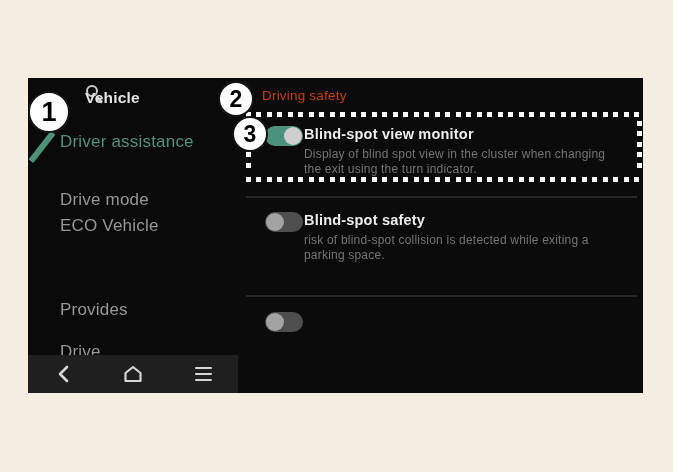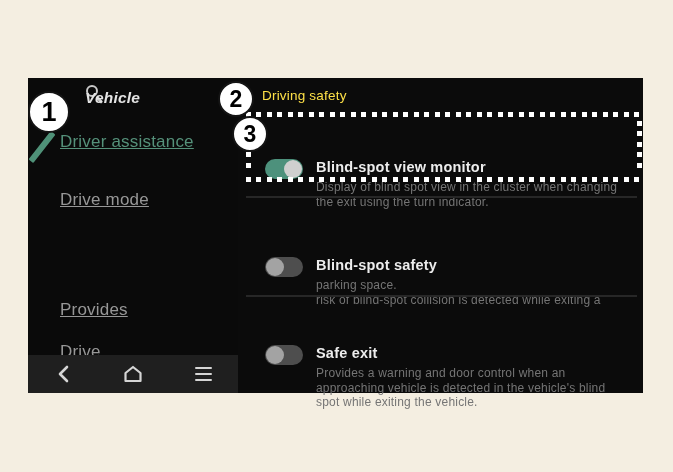--- a/index.html
+++ b/index.html
@@ -10,40 +10,40 @@
     position:relative;
     overflow:hidden;
   }
   
   .screen {
     position:absolute; left:28px; top:78px; width:615px; height:315px;
     background:#0a0a0a;
   }
   
   .sidebar { position:absolute; left:0; top:0; width:210px; height:315px; background:#0a0a0a; }
-  .veh-header { position:absolute; left:57px; top:11px; font-size:15.5px; font-weight:bold; color:#e4e4e4; letter-spacing:.2px;font-style:italic; }
+  .veh-header { position:absolute; left:57px; top:11px; font-size:15.5px; font-weight:bold; color:#e4e4e4; letter-spacing:.2px; }
   .search-ic { position:absolute; left:58px; top:7px; width:20px; height:22px; }
   .search-ic .lens { position:absolute; left:0; top:0; width:12px; height:12px; border:2px solid #c9c9c9; border-radius:50%; }
   .search-ic .handle { position:absolute; left:12px; top:11px; width:2.5px; height:8px; background:#c9c9c9; transform:rotate(-40deg); border-radius:2px; }
-  .side-item { position:absolute; left:32px; font-size:17px; color:#979797; letter-spacing:.2px; white-space:nowrap; cursor:default;text-decoration:underline; }
+  .side-item { position:absolute; left:32px; font-size:17px; color:#979797; letter-spacing:.2px; white-space:nowrap; cursor:default; }
   .side-item.active { color:#55917a; }
   .check-stroke { position:absolute; left:-4px; top:66px; width:36px; height:6px; background:#4f9178; transform:rotate(-52deg); border-radius:1px; }
   .side-scrollthumb { position:absolute; left:213px; top:117px; width:3px; height:42px; background:#2e2e2e; border-radius:2px; }
   
   .navbar {
     position:absolute; left:0; top:277px; width:210px; height:38px; background:#1f1f1f;
     display:flex; align-items:center; justify-content:space-around; z-index:3;
   }
   .nav-ic { width:40px; height:26px; display:flex; align-items:center; justify-content:center; }
   .hamburger { display:flex; flex-direction:column; gap:3.5px; }
   .hamburger span { display:block; width:17px; height:2.6px; background:#d5d5d5; border-radius:1px; }
   
   .main { position:absolute; left:210px; top:0; right:0; bottom:0; background:#0b0b0b; }
-  .section-title { position:absolute; left:24px; top:10px; font-size:13.5px; color:#fde047; letter-spacing:.2px; }
-  .row { position:absolute; left:27px; display:flex; align-items:flex-start; gap:13px;margin-top:33px; }
+  .section-title { position:absolute; left:24px; top:10px; font-size:13.5px; color:#c2410c; letter-spacing:.2px; }
+  .row { position:absolute; left:27px; display:flex; align-items:flex-start; gap:1px; }
   .row-title { font-size:14.5px; font-weight:bold; color:#ededed; line-height:19px; letter-spacing:.2px; }
   .row-desc { margin-top:3px; width:332px; font-size:12px; color:#757575; line-height:14.5px; letter-spacing:.2px; }
   .divider { position:absolute; left:8px; width:391px; height:2px; background:#272727; }
   
   .toggle { position:relative; width:38px; height:20px; border-radius:10px; margin-top:1px; flex:0 0 auto; cursor:pointer; }
   .toggle.on  { background:#4d917c; }
   .toggle.off { background:#4e4e4e; }
   .toggle .knob { position:absolute; top:1px; width:18px; height:18px; border-radius:50%; }
   .toggle.on  .knob { right:1px; background:#cfcfcf; }
   .toggle.off .knob { left:1px;  background:#a3a3a3; }
@@ -75,20 +75,21 @@
     <span class="search-ic">
       <span class="lens"></span>
         <span class="handle"></span>
     </span>
     <div class="veh-header">Vehicle</div>
 
     <div class="check-stroke"></div>
 
     <div class="side-item active" style="top:54px">Driver assistance</div>
     <div class="side-item" style="top:112px">Drive mode</div>
+    <div class="side-item" style="top:138px">ECO Vehicle</div>
     <div class="side-item" style="top:222px">Provides</div>
     <div class="side-item" style="top:264px">Drive</div>
 
     <div class="navbar">
       <span class="nav-ic">
         <svg width="12" height="18" viewBox="0 0 12 18">
             <polyline points="10,2 3,9 10,16" fill="none" stroke="#d5d5d5" stroke-width="2.6" stroke-linecap="round" stroke-linejoin="round"></polyline>
           </svg>
       </span>
       <span class="nav-ic">
@@ -119,47 +120,39 @@
         <div class="row-title">Blind-spot view monitor</div>
         <div class="row-desc">
           <div>Display of blind spot view in the cluster when changing</div>
           <div>the exit using the turn indicator.</div>
         </div>
       </div>
     </div>
 
     <div class="divider" style="top:118px"></div>
 
-    <div class="row" style="top:145px">
+    <div class="row" style="top:133px">
       <div class="toggle off">
           <div class="knob"></div>
         </div>
       <div class="row-text">
         <div class="row-title">Blind-spot safety</div>
         <div class="row-desc">
+          <div>risk of blind-spot collision is detected while exiting a</div>
           <div>parking space.</div>
-          <div>risk of blind-spot collision is detected while exiting a</div>
         </div>
       </div>
     </div>
 
     <div class="divider" style="top:217px"></div>
 
     <div class="row" style="top:233px">
       <div class="toggle off">
           <div class="knob"></div>
         </div>
-      <div class="row-text">
-        <div class="row-title">Safe exit</div>
-        <div class="row-desc">
-          <div>Provides a warning and door control when an</div>
-          <div>approaching vehicle is detected in the vehicle's blind</div>
-          <div>spot while exiting the vehicle.</div>
-        </div>
-      </div>
     </div>
 
     <div class="dotted-rect">
       <div class="dot-edge dot-h dot-top"></div>
       <div class="dot-edge dot-h dot-bottom"></div>
       <div class="dot-edge dot-v dot-left"></div>
       <div class="dot-edge dot-v dot-right"></div>
     </div>
   </div>
 </div>

